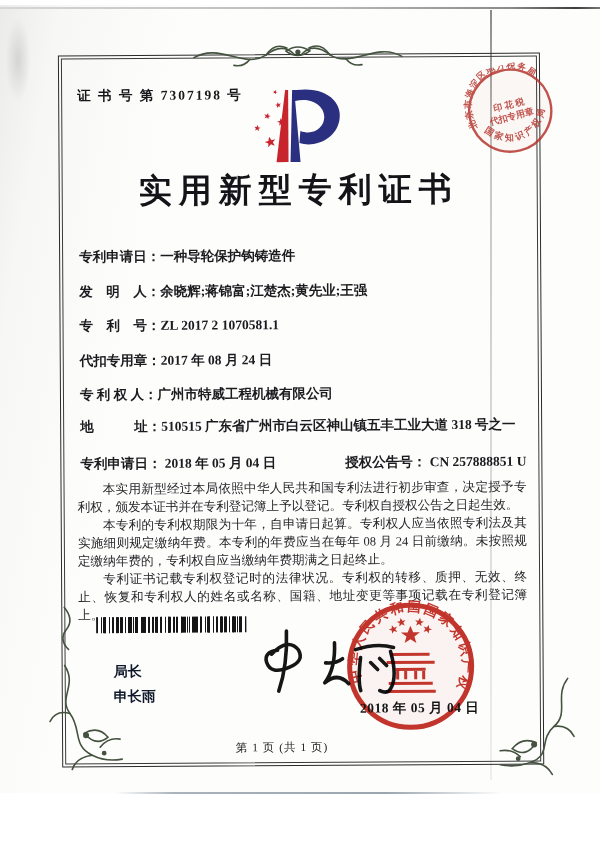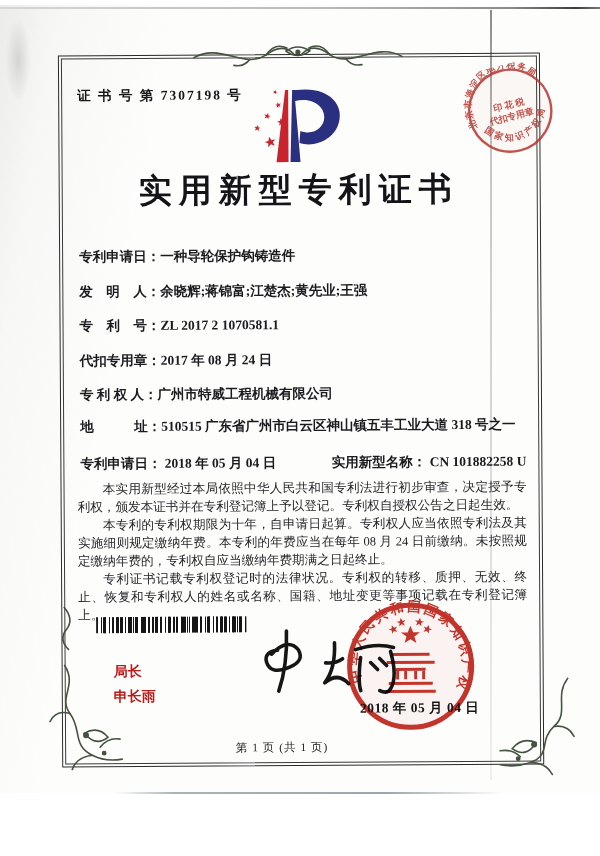--- a/index.html
+++ b/index.html
@@ -48,21 +48,21 @@
 
   .paras{position:absolute;left:77px;top:479px;width:449px;color:#26262a;}
   .paras p{margin:0;font-size:12.6px;line-height:18px;text-align:justify;text-indent:2em;}
 
   .barcode{position:absolute;left:95px;top:616px;width:150px;height:16px;background-color:#fff;
      background-image:
        repeating-linear-gradient(90deg,#151515 0 2px,rgba(0,0,0,0) 2px 5px,#151515 5px 6px,rgba(0,0,0,0) 6px 8px),
        repeating-linear-gradient(90deg,#151515 0 1px,rgba(0,0,0,0) 1px 7px,#151515 7px 10px,rgba(0,0,0,0) 10px 13px);}
 
   .director{position:absolute;left:112px;top:658px;font-size:14px;font-weight:bold;
-            color:#b91c1c;line-height:25px;}
+            color:#0f172a;line-height:25px;}
   .signature{position:absolute;left:248px;top:626px;}
 
   .main-seal{position:absolute;left:340px;top:600px;mix-blend-mode:multiply;opacity:.95;}
   .seal-date{position:absolute;left:358px;top:700px;width:140px;font-size:13.5px;
              font-weight:bold;color:#141414;letter-spacing:0.5px;z-index:3;}
 
   .page-footer{position:absolute;left:0;top:740px;width:560px;text-align:center;
                font-size:11.5px;color:#222;letter-spacing:1px;}
 
   .scanbar{position:absolute;left:0;top:800px;width:600px;height:56px;background:#ffffff;}
@@ -184,22 +184,22 @@
     <div class="row r6">
       <span class="lbl">地　　　址：</span>
       <span class="val">510515 广东省广州市白云区神山镇五丰工业大道 318 号之一</span>
     </div>
     <div class="row r7">
       <span>
         <span class="lbl">专利申请日：</span>
         <span>2018 年 05 月 04 日</span>
       </span>
       <span class="grant-right">
-        <span>实用新型名称：</span>
-        <span>CN 101882258 U</span>
+        <span>授权公告号：</span>
+        <span>CN 257888851 U</span>
       </span>
     </div>
 
     <div class="paras">
       <p>本实用新型经过本局依照中华人民共和国专利法进行初步审查，决定授予专利权，颁发本证书并在专利登记簿上予以登记。专利权自授权公告之日起生效。</p>
       <p>本专利的专利权期限为十年，自申请日起算。专利权人应当依照专利法及其实施细则规定缴纳年费。本专利的年费应当在每年 08 月 24 日前缴纳。未按照规定缴纳年费的，专利权自应当缴纳年费期满之日起终止。</p>
       <p>专利证书记载专利权登记时的法律状况。专利权的转移、质押、无效、终止、恢复和专利权人的姓名或名称、国籍、地址变更等事项记载在专利登记簿上。</p>
     </div>
 
     <div class="barcode"></div>

